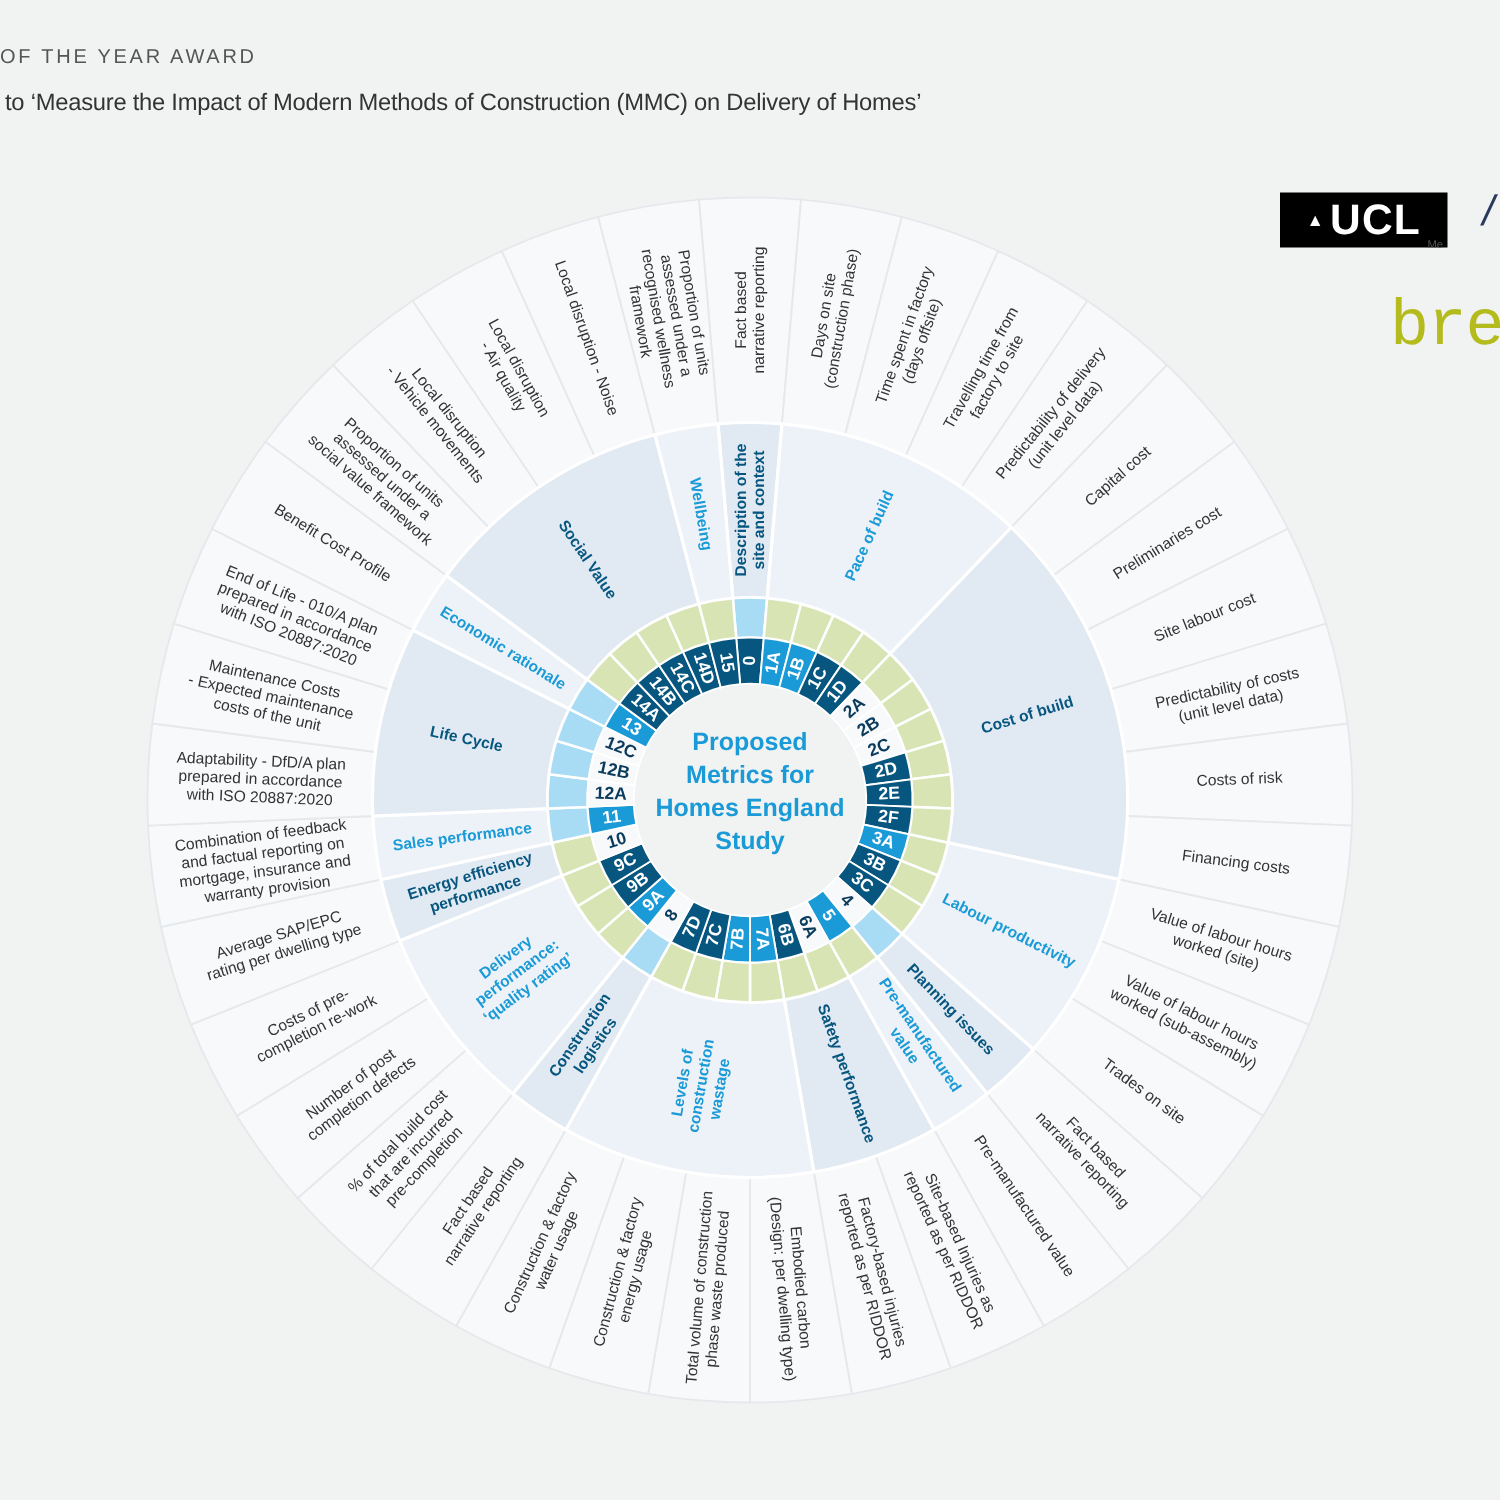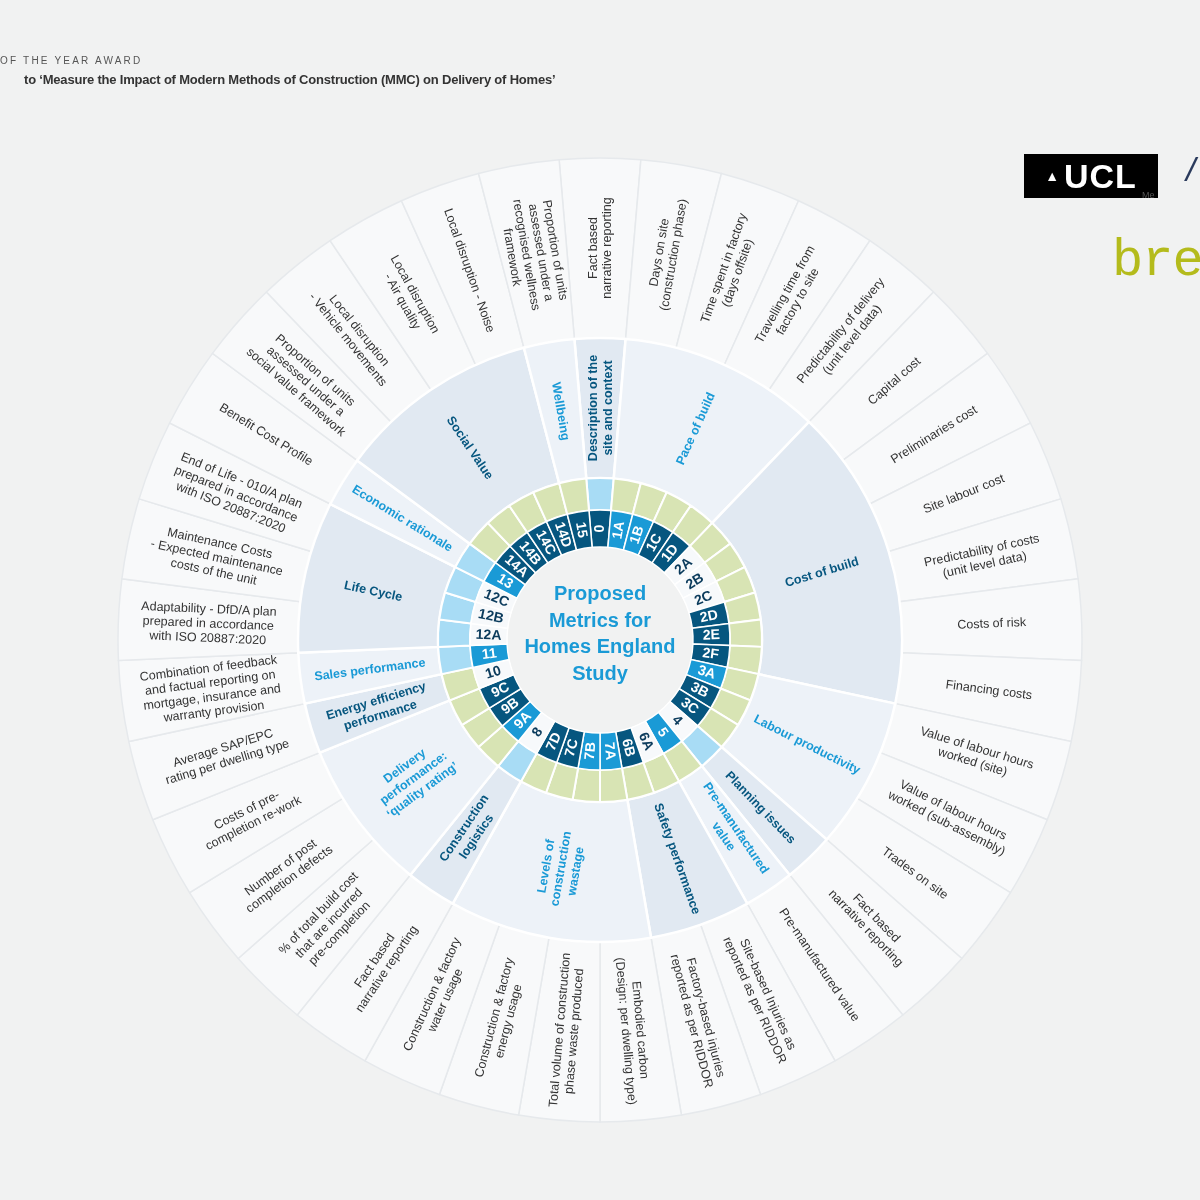--- a/index.html
+++ b/index.html
@@ -1,18 +1,18 @@
 <!DOCTYPE html>
 <html><head>
 <meta charset="utf-8">
 <style>
   html,body{margin:0;padding:0;}
   body{width:1200px;height:1200px;background:#f1f2f2;position:relative;overflow:hidden;font-family:"Liberation Sans",sans-serif;}
-  .award{position:absolute;left:0;top:55px;font-size:10px;letter-spacing:2.2px;color:#555;}
-  .title{position:absolute;left:24px;top:72px;font-size:13px;color:#333;font-weight:bold;letter-spacing:-0.2px;}
+  .award{position:absolute;left:0;top:37px;font-size:16px;letter-spacing:2.2px;color:#555;}
+  .title{position:absolute;left:4px;top:72px;font-size:19px;color:#333;font-weight:normal;letter-spacing:-0.2px;}
   .ucl{position:absolute;left:1024px;top:154px;width:134px;height:44px;background:#000;color:#fff;font-weight:bold;font-size:34px;display:flex;align-items:center;justify-content:center;letter-spacing:1px;}
   .ucl .dome{font-size:14px;margin-right:4px;}
   .partner{position:absolute;left:1186px;top:150px;font-size:34px;color:#2a3a5c;font-style:italic;}
   .partner-sub{position:absolute;left:1142px;top:190px;font-size:9px;color:#555;}
   .bre{position:absolute;left:1112px;top:232px;font-size:52px;color:#b4bb1c;letter-spacing:-1px;font-family:Liberation Mono, monospace;}
   svg{position:absolute;left:0;top:0;}
   .metric{font-size:12.5px;fill:#333;}
   .cat{font-size:12.5px;font-weight:bold;}
   .code{font-size:14px;font-weight:bold;}
   .center-text{font-size:20px;font-weight:bold;fill:#1a9ad6;}

